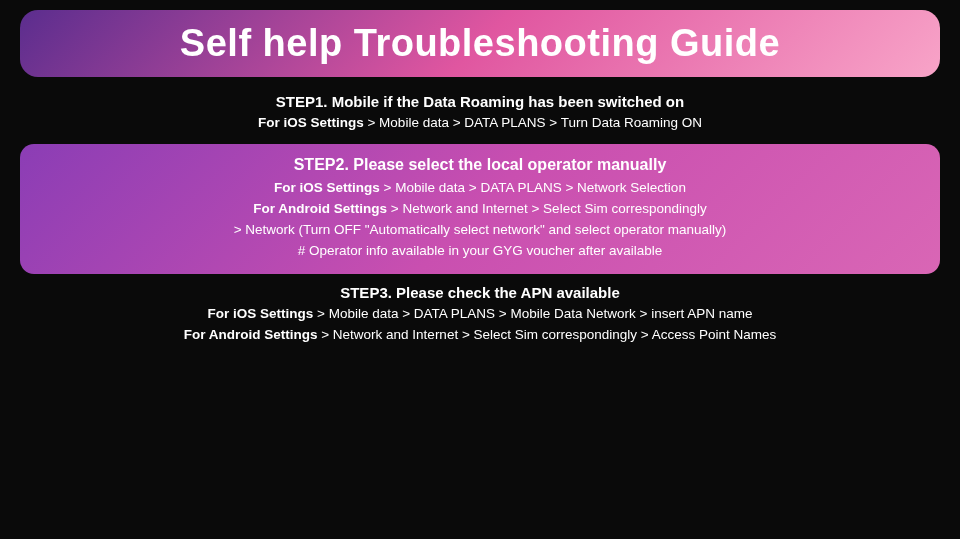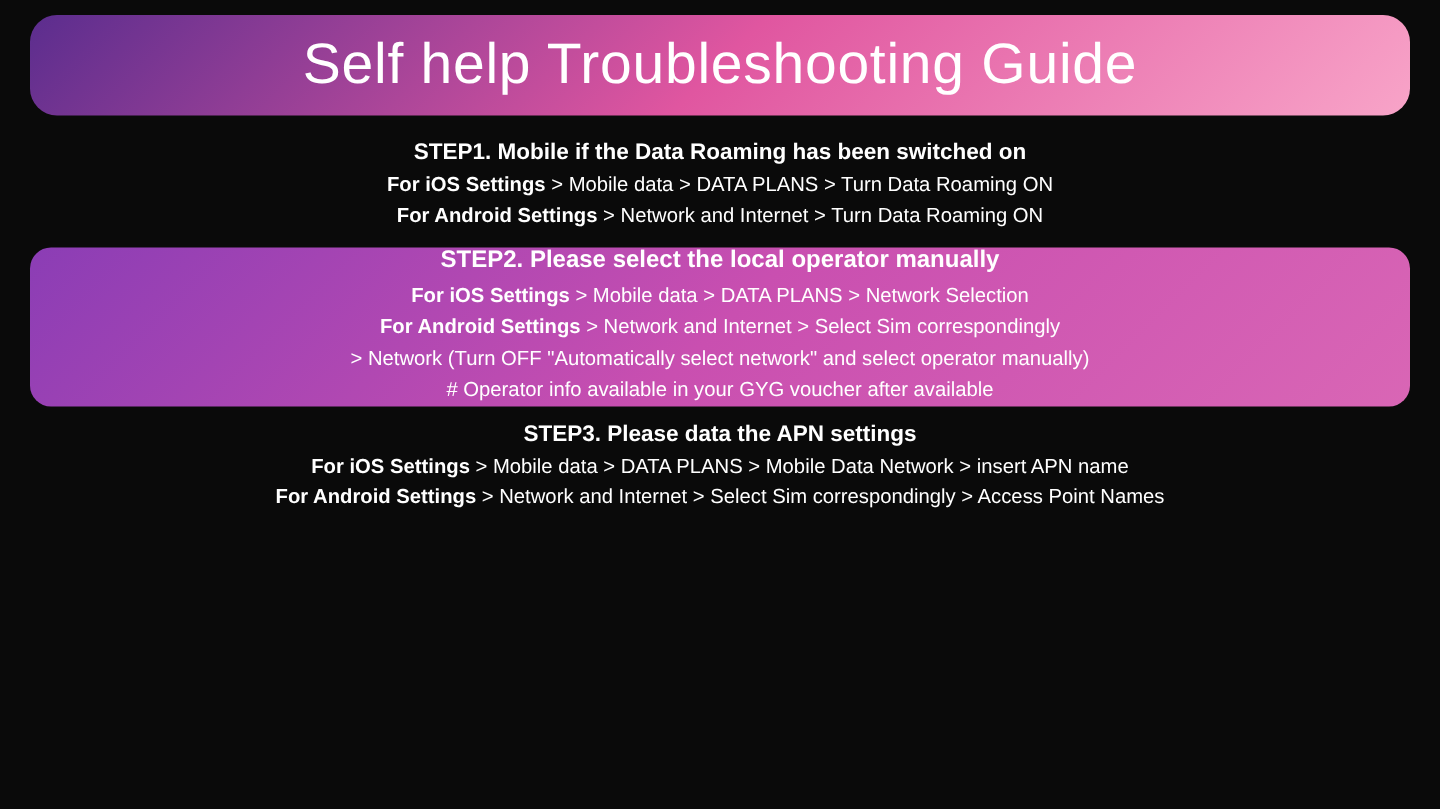--- a/index.html
+++ b/index.html
@@ -26,21 +26,21 @@
       border-radius: 18px;
       width: 100%;
       padding: 12px 30px;
       text-align: center;
       margin-bottom: 16px;
     }
 
     .title-text {
       color: #ffffff;
       font-size: 38px;
-      font-weight: 400;
+      font-weight: 700;
       letter-spacing: 0.5px;
     }
 
     .step-section {
       width: 100%;
       text-align: center;
       margin-bottom: 10px;
     }
 
     .step-heading {
@@ -58,21 +58,21 @@
 
     .step-text strong {
       font-weight: 700;
       color: #ffffff;
     }
 
     .step2-box {
       background: linear-gradient(135deg, #8b3db5, #c94fb0, #d966b5);
       border-radius: 14px;
       width: 100%;
-      padding: 0 30px;
+      padding: 12px 30px;
       text-align: center;
       margin-bottom: 10px;
     }
 
     .step2-box .step-heading {
       font-size: 16px;
       margin-bottom: 4px;
     }
 
     .step2-box .step-text {
@@ -84,38 +84,35 @@
 
 <div class="title-banner">
   <span class="title-text">Self help Troubleshooting Guide</span>
 </div>
 
 <div class="step-section">
   <div class="step-heading">STEP1. Mobile if the Data Roaming has been switched on</div>
   <div class="step-text">
     <strong>For iOS Settings</strong><span> &gt; Mobile data &gt; DATA PLANS &gt; Turn Data Roaming ON</span>
   </div>
-  <div class="step-text">
-    <strong>For Android Settings</strong><span> &gt; Network and Internet &gt; Turn Data Roaming ON</span>
-  </div>
 </div>
 
 <div class="step2-box">
   <div class="step-heading">STEP2. Please select the local operator manually</div>
   <div class="step-text">
     <strong>For iOS Settings</strong><span> &gt; Mobile data &gt; DATA PLANS &gt; Network Selection</span>
   </div>
   <div class="step-text">
     <strong>For Android Settings</strong><span> &gt; Network and Internet &gt; Select Sim correspondingly</span>
   </div>
   <div class="step-text">&gt; Network (Turn OFF "Automatically select network" and select operator manually)</div>
   <div class="step-text"># Operator info available in your GYG voucher after available</div>
 </div>
 
 <div class="step-section">
-  <div class="step-heading">STEP3. Please data the APN settings</div>
+  <div class="step-heading">STEP3. Please check the APN available</div>
   <div class="step-text">
     <strong>For iOS Settings</strong><span> &gt; Mobile data &gt; DATA PLANS &gt; Mobile Data Network &gt; insert APN name</span>
   </div>
   <div class="step-text">
     <strong>For Android Settings</strong><span> &gt; Network and Internet &gt; Select Sim correspondingly &gt; Access Point Names</span>
   </div>
 </div>
 
 </body></html>

